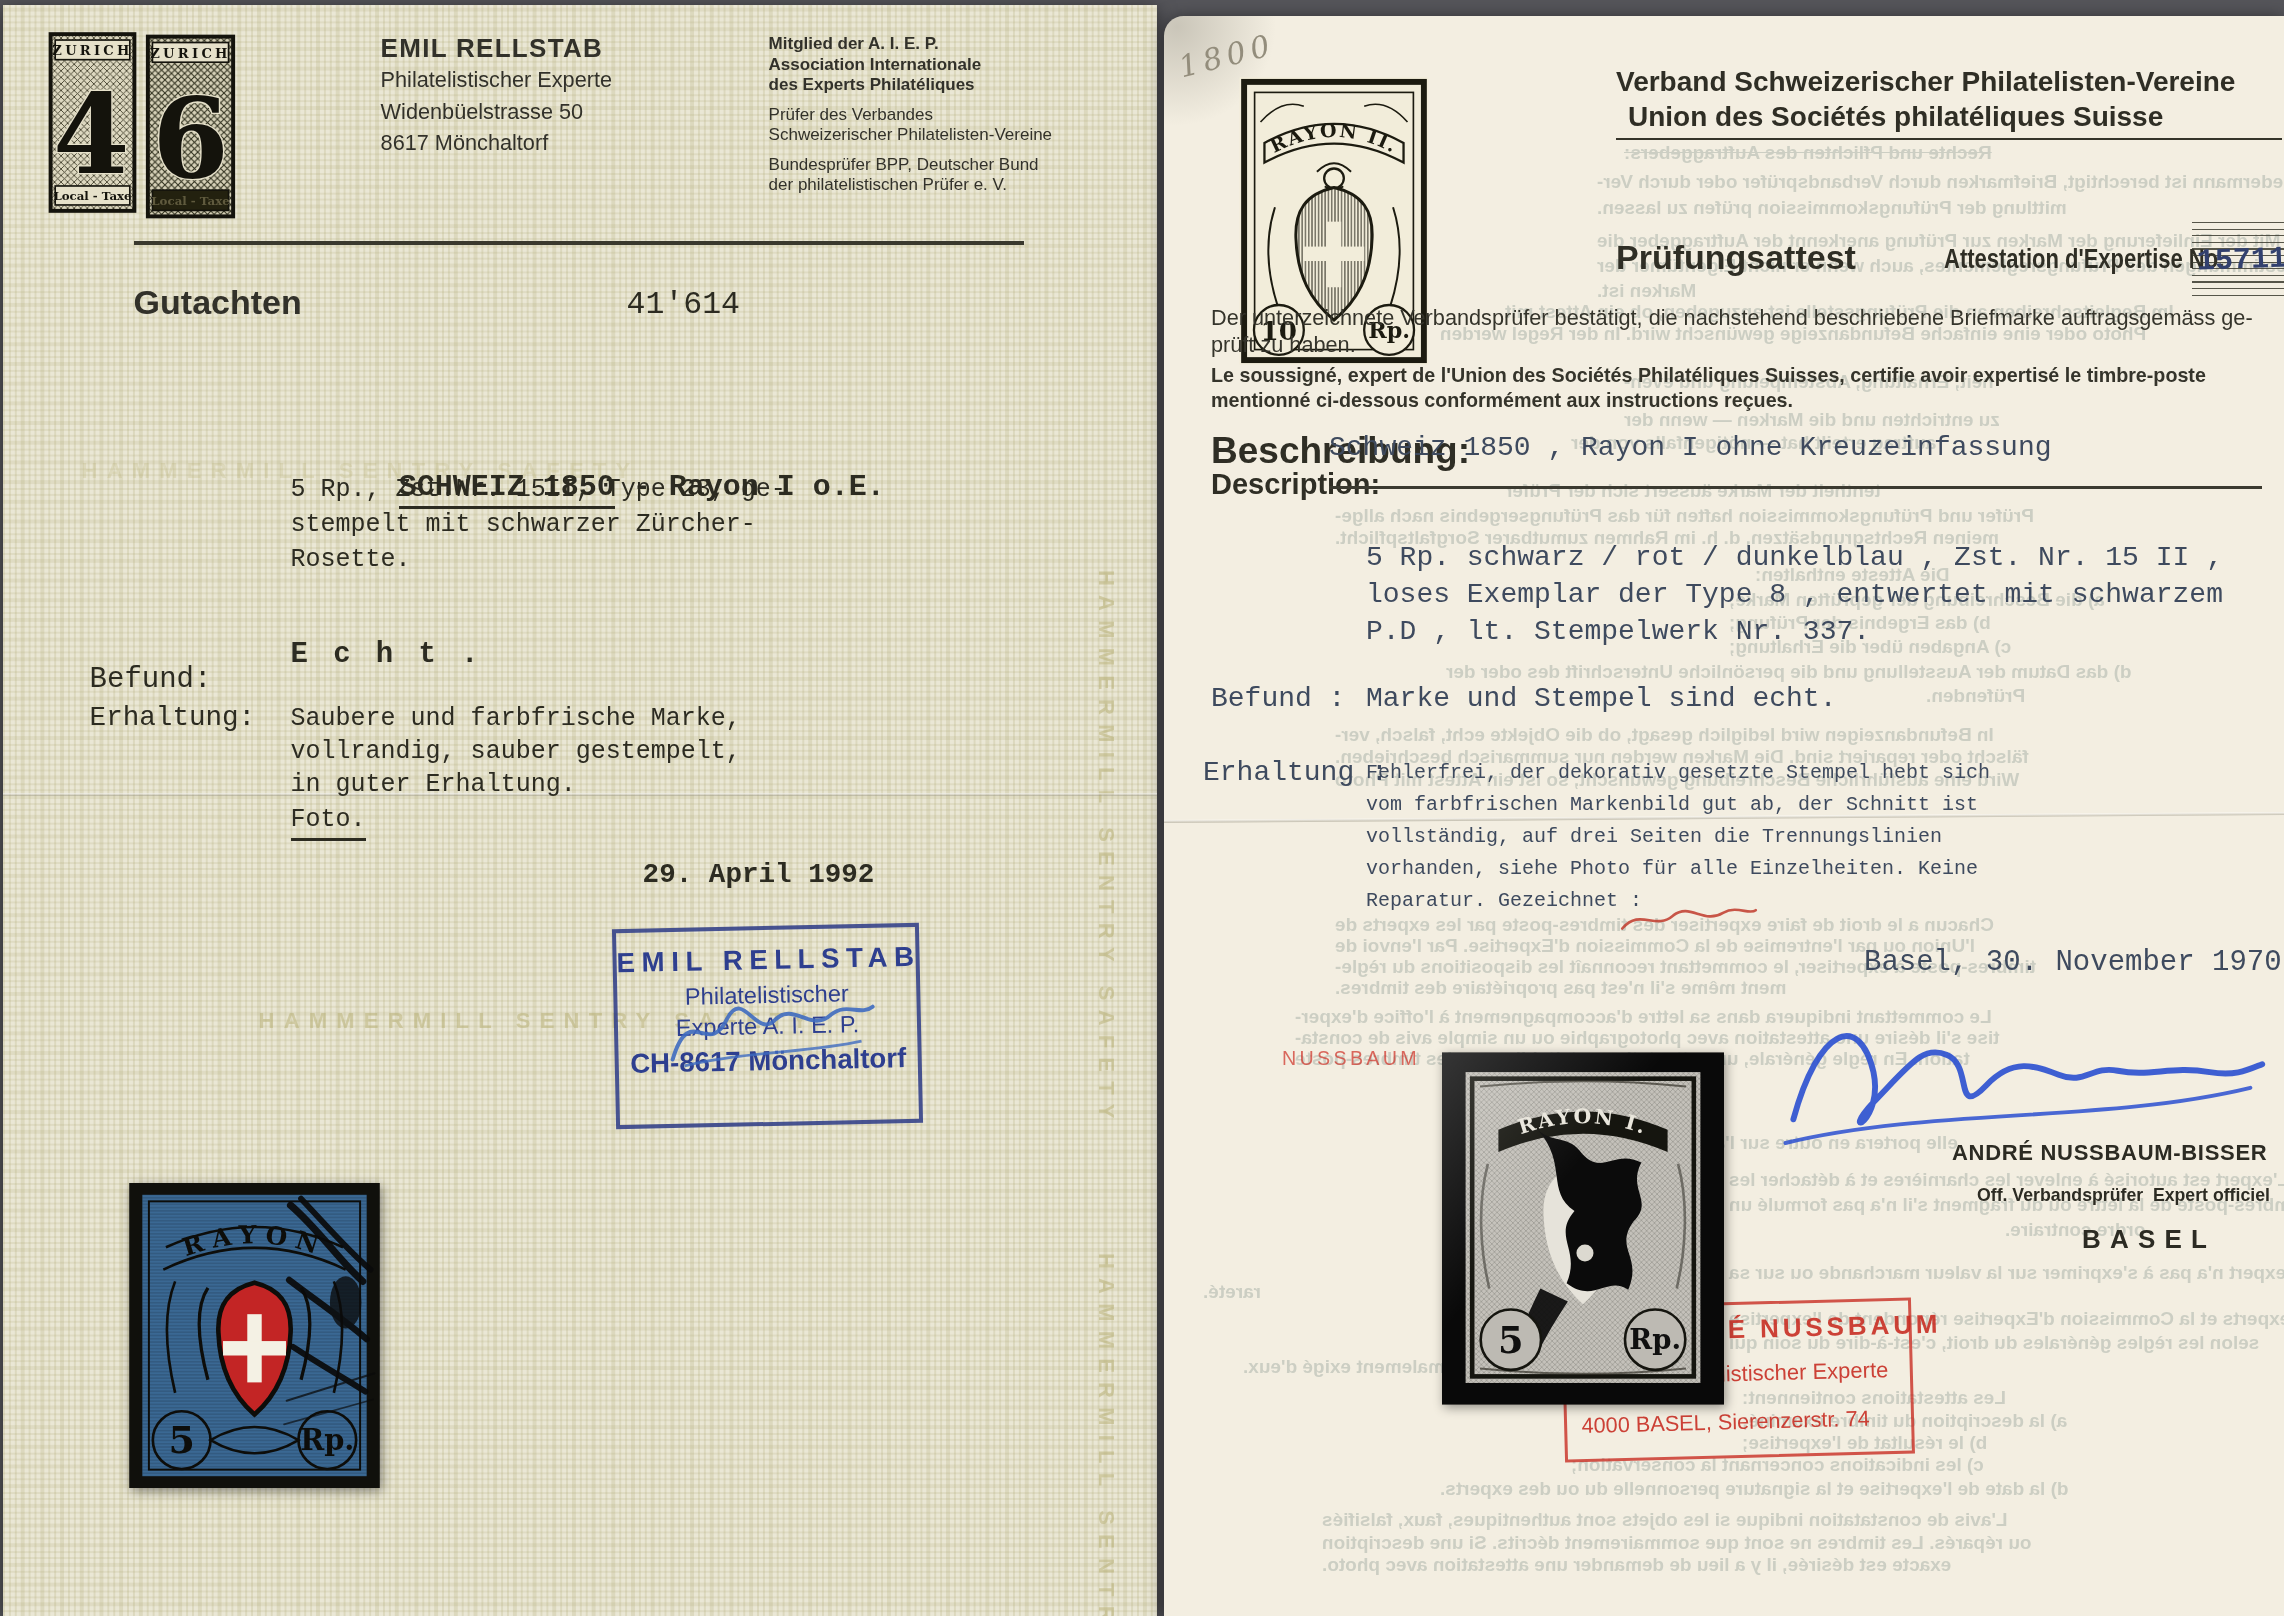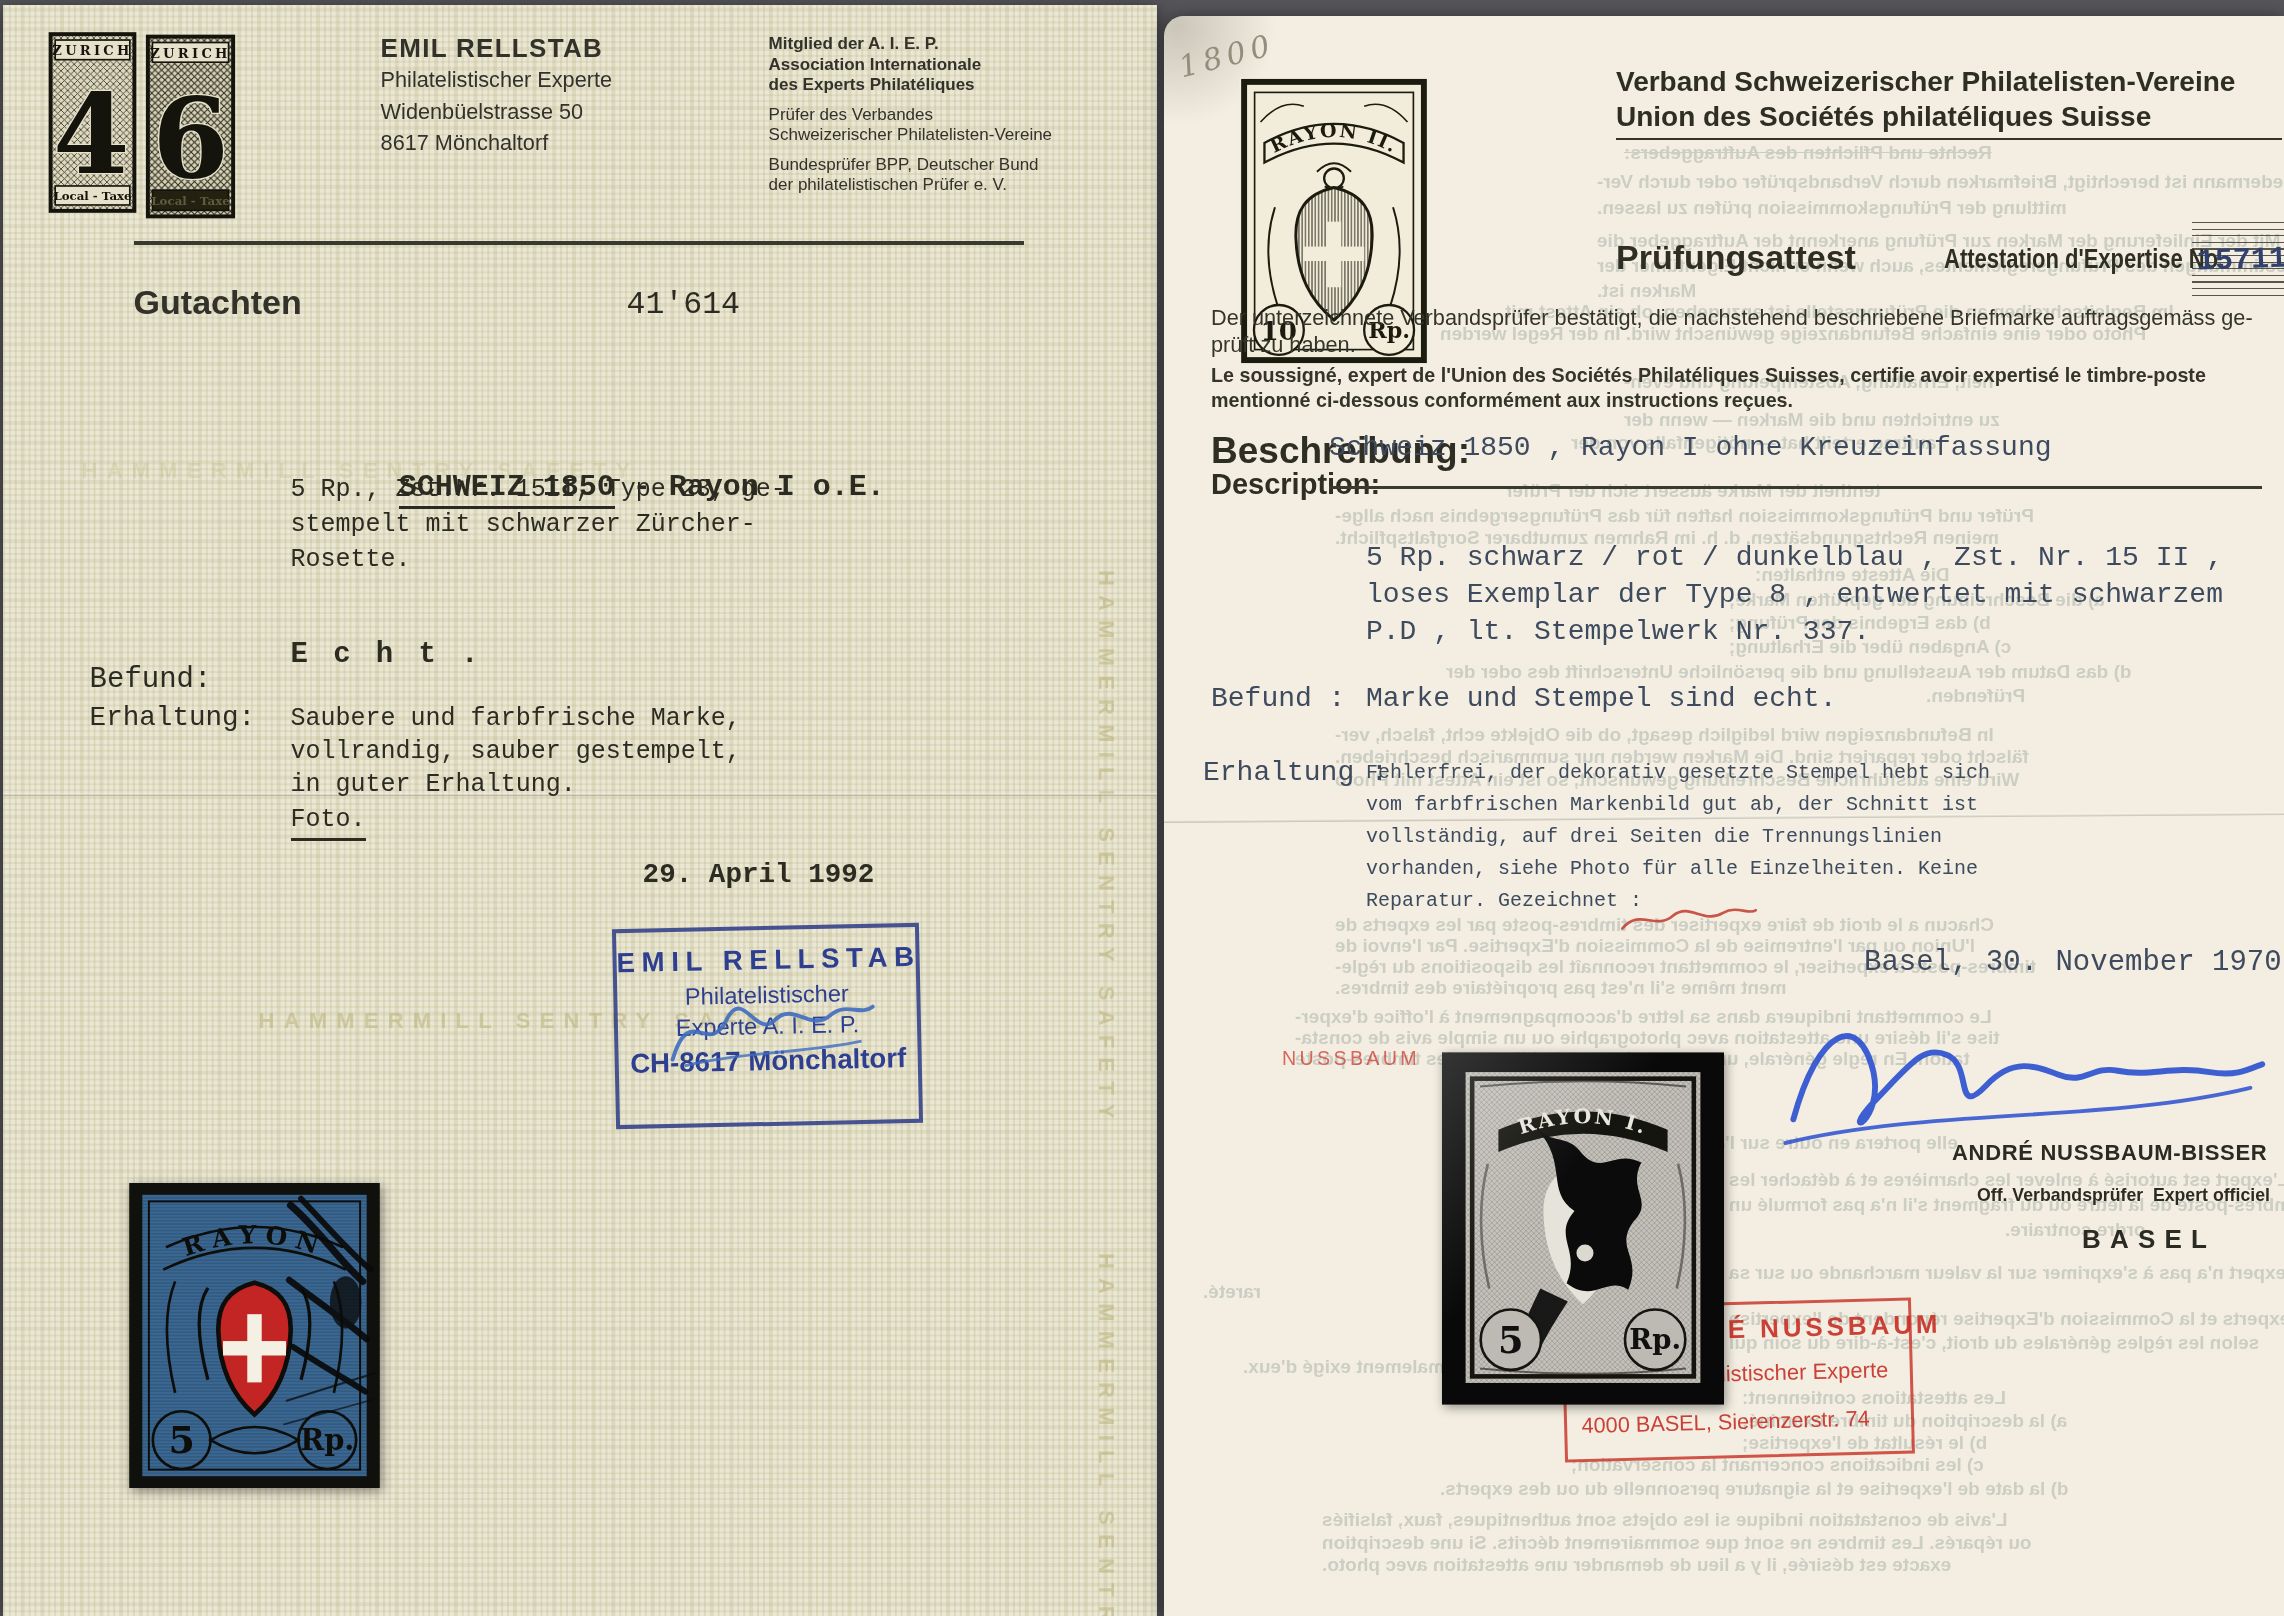--- a/index.html
+++ b/index.html
@@ -246,21 +246,21 @@
       <rect x="135" y="222" width="22" height="100" fill="#f2edda"></rect>
       <rect x="100" y="260" width="92" height="22" fill="#f2edda"></rect>
       <path d="M56 200 C40 250 44 300 60 350 M236 200 C252 250 248 300 232 350" stroke="#1c1b10" stroke-width="3" fill="none"></path>
       <circle cx="62" cy="387" r="38" fill="#f2edda" stroke="#1c1b10" stroke-width="3.5"></circle>
       <circle cx="230" cy="387" r="38" fill="#f2edda" stroke="#1c1b10" stroke-width="3.5"></circle>
       <text x="62" y="402" text-anchor="middle" font-family="DejaVu Serif, serif" font-weight="bold" font-size="40" fill="#1c1b10">10</text>
       <text x="230" y="400" text-anchor="middle" font-family="DejaVu Serif, serif" font-weight="bold" font-size="34" fill="#1c1b10">Rp.</text>
     </svg>
 
     <div class="abs sans b z2 nw" style="left:452px;top:50px;font-size:28px;color:#2f2e25;">Verband Schweizerischer Philatelisten-Vereine</div>
-    <div class="abs sans b z2 nw" style="left:452px;top:85px;font-size:28px;color:#2f2e25;">Union des Sociétés philatéliques Suisse</div>
+    <div class="abs sans b z2 nw" style="left:464px;top:85px;font-size:28px;color:#2f2e25;">Union des Sociétés philatéliques Suisse</div>
     <div class="abs" style="left:452px;top:122px;width:666px;height:2.6px;background:#35342a;z-index:2;"></div>
 
     <span class="abs sans b z2 nw" style="left:452px;top:222px;font-size:34px;color:#2f2e25;">Prüfungsattest</span>
     <span class="abs sans b z2 nw" style="left:780px;top:227px;font-size:22px;color:#2f2e25;transform:scaleY(1.25);transform-origin:left top;">Attestation d'Expertise No.</span>
     <div class="abs hatch z2" style="left:1028px;top:206px;width:97px;height:76px;">
       <span class="abs mono b" style="left:5.3px;top:21px;font-size:30px;color:#32406e;transform:rotate(-2deg);">15711</span>
     </div>
 
     <div class="abs z2" style="left:47px;top:288px;width:1077px;font-size:21.7px;line-height:27px;color:#35342b;">
       <div class="sans nw">Der unterzeichnete Verbandsprüfer bestätigt, die nachstehend beschriebene Briefmarke auftragsgemäss ge-</div>

